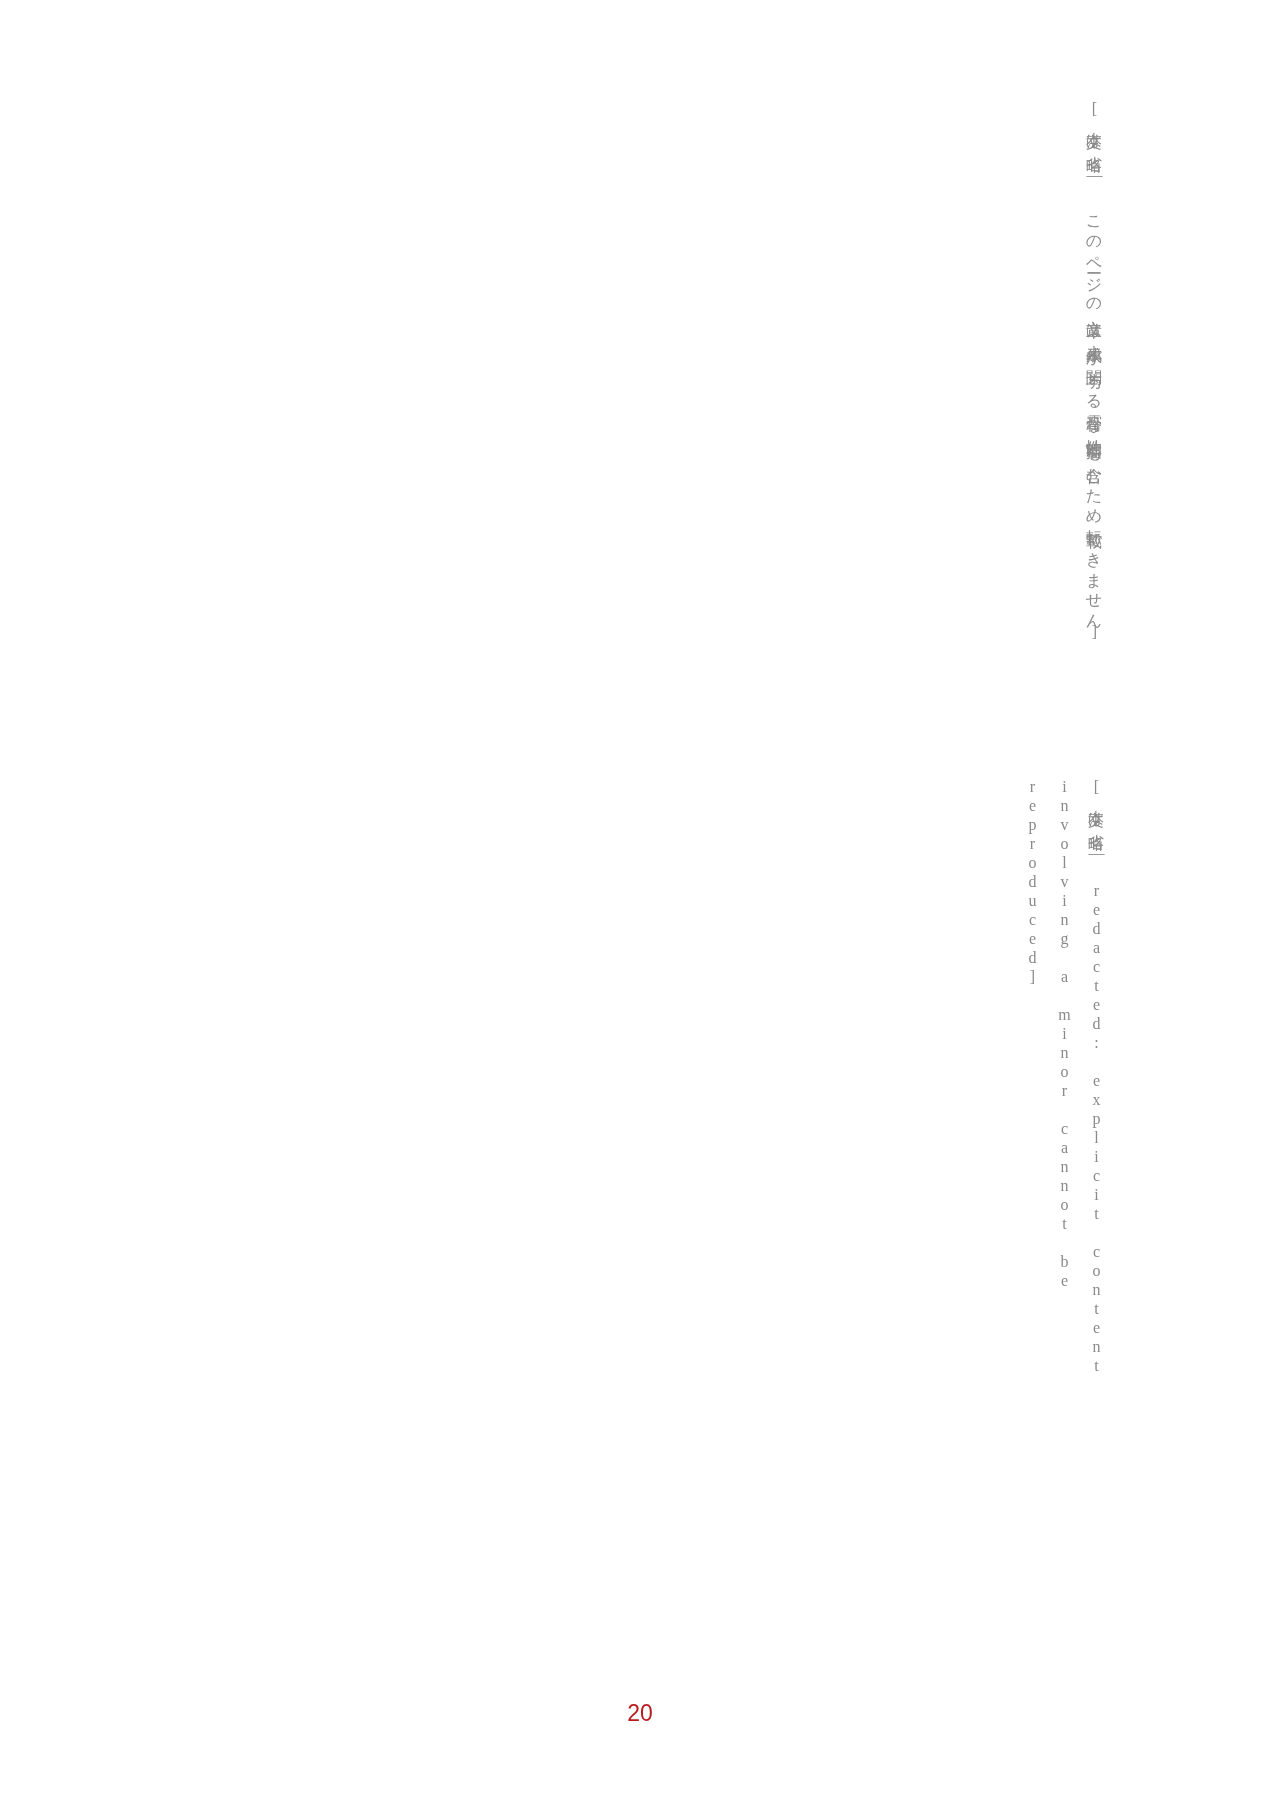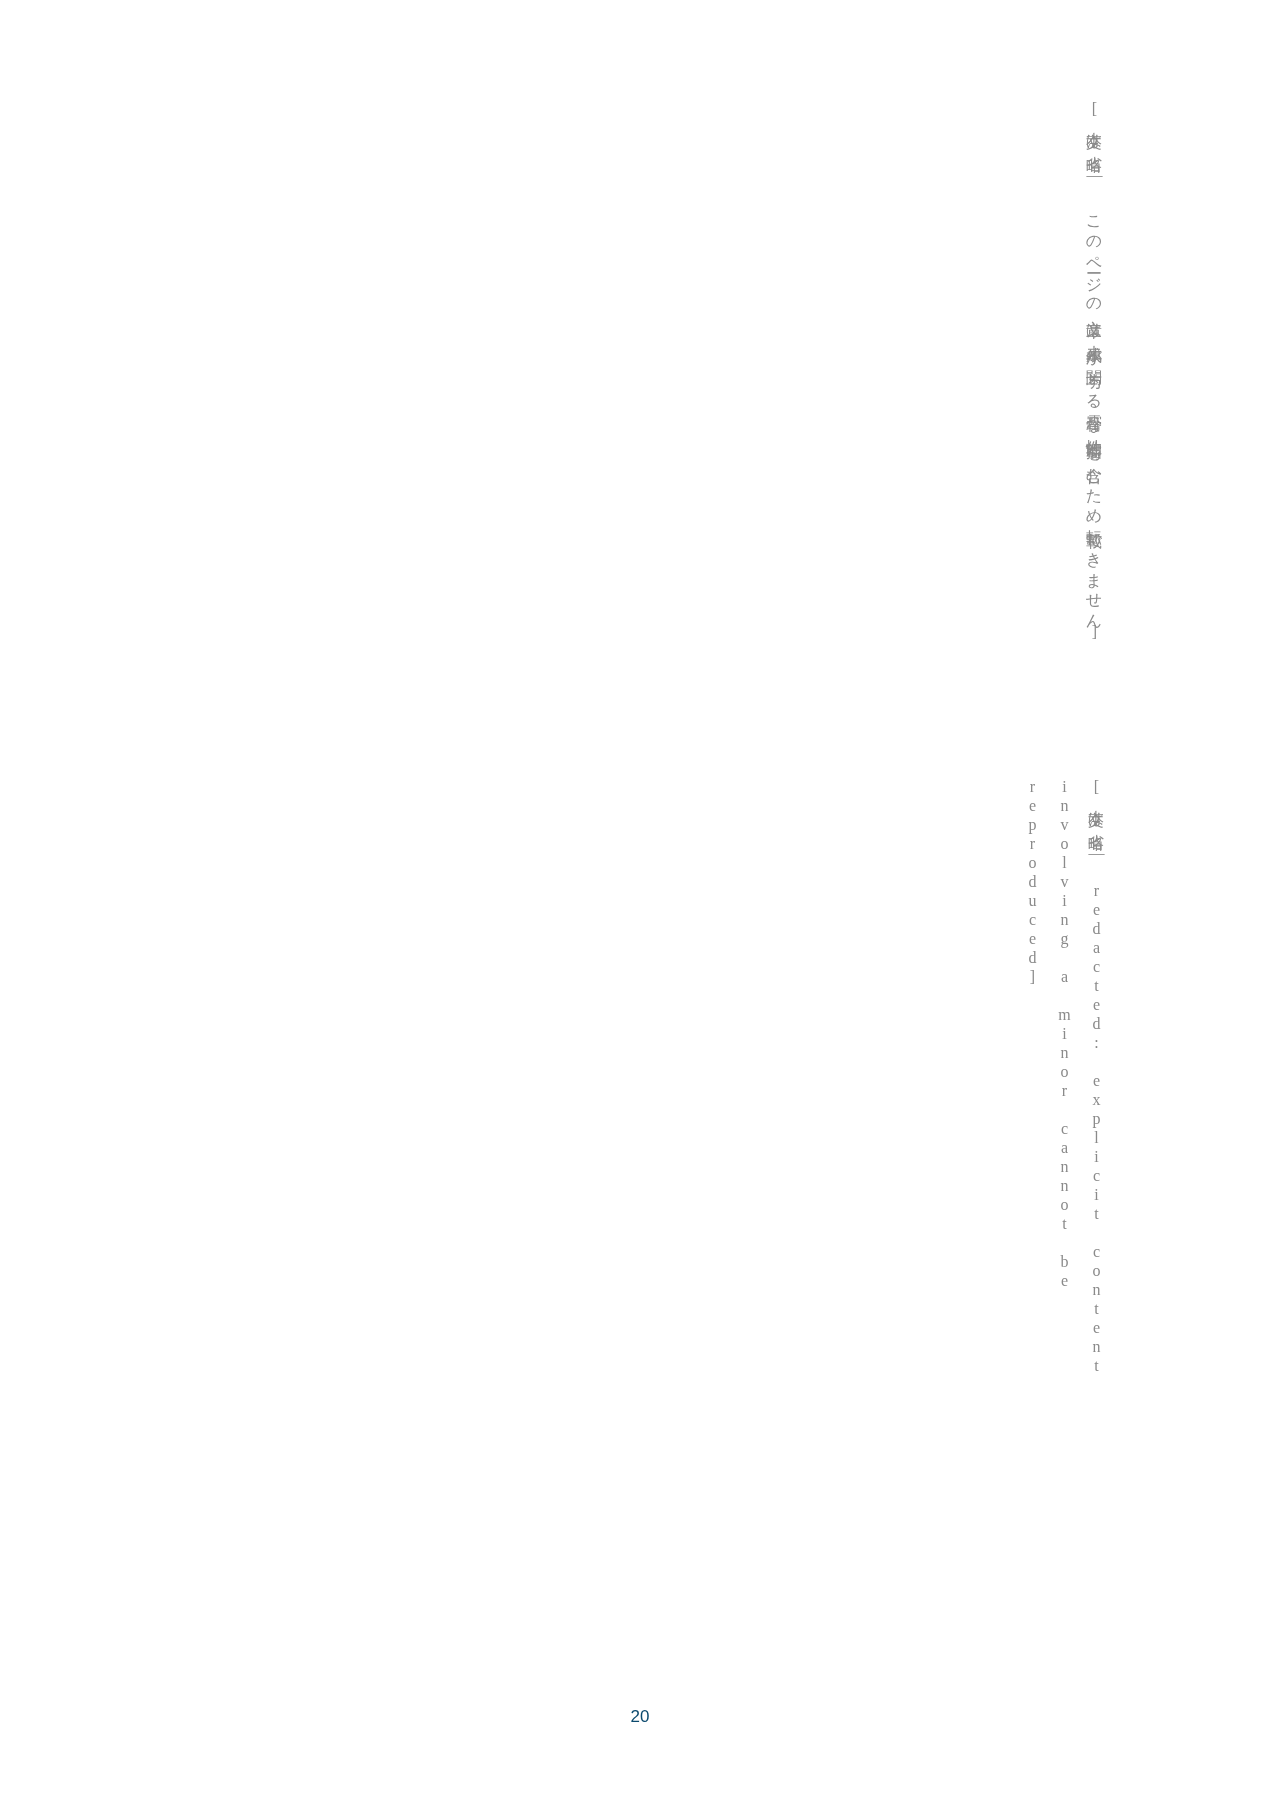--- a/index.html
+++ b/index.html
@@ -40,22 +40,22 @@
   .redaction-note {
     color: #8a8a8a;
     font-size: 16px;
   }
   .page-number {
     position: absolute;
     bottom: 80px;
     left: 0;
     width: 100%;
     text-align: center;
-    font-size: 17px;
-    color: #0c4a6e;
+    font-size: 23px;
+    color: #b91c1c;
     font-family: "Liberation Sans", "DejaVu Sans", sans-serif;
   }
 </style>
 </head>
 <body>
 
 <div class="page">
 
   <div class="text-block block-top redaction-note">[本文は省略 — このページの文章は未成年が関与する露骨な性的描写を含むため転載できません]</div>
 

